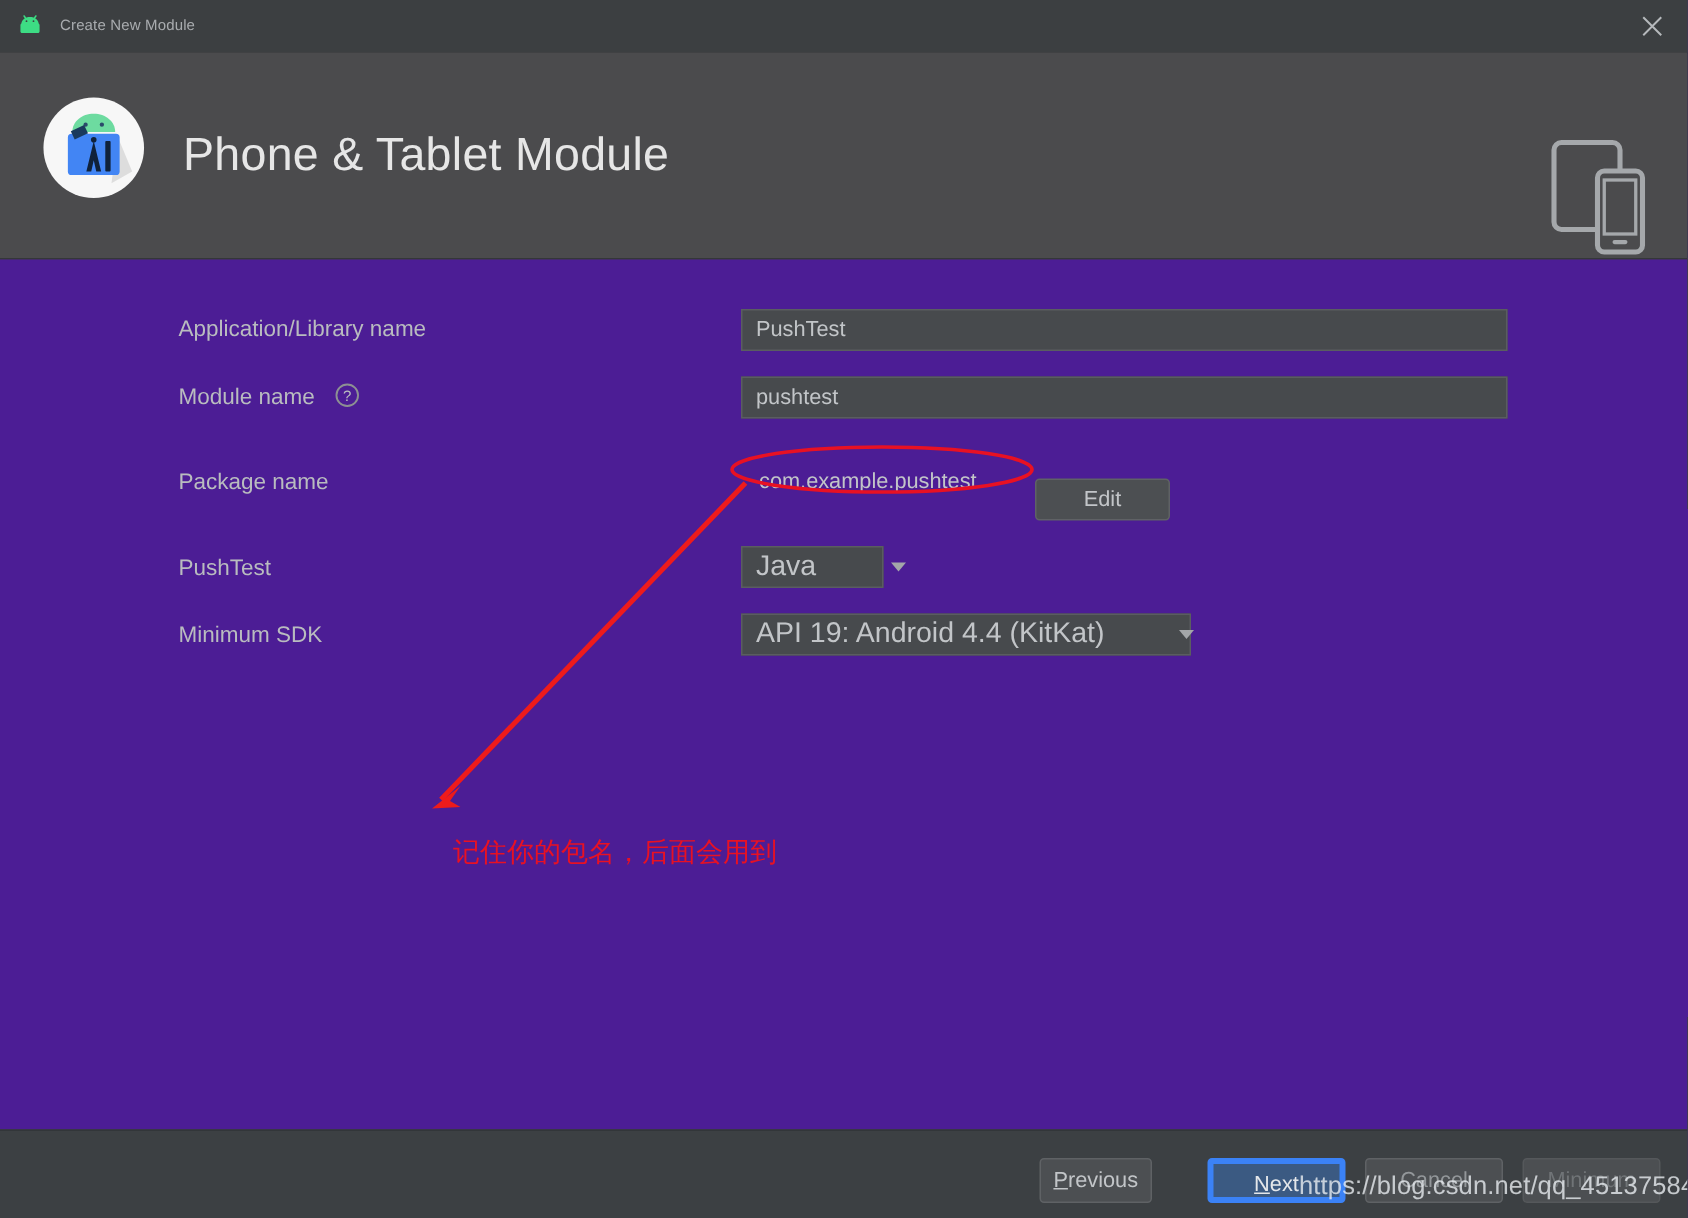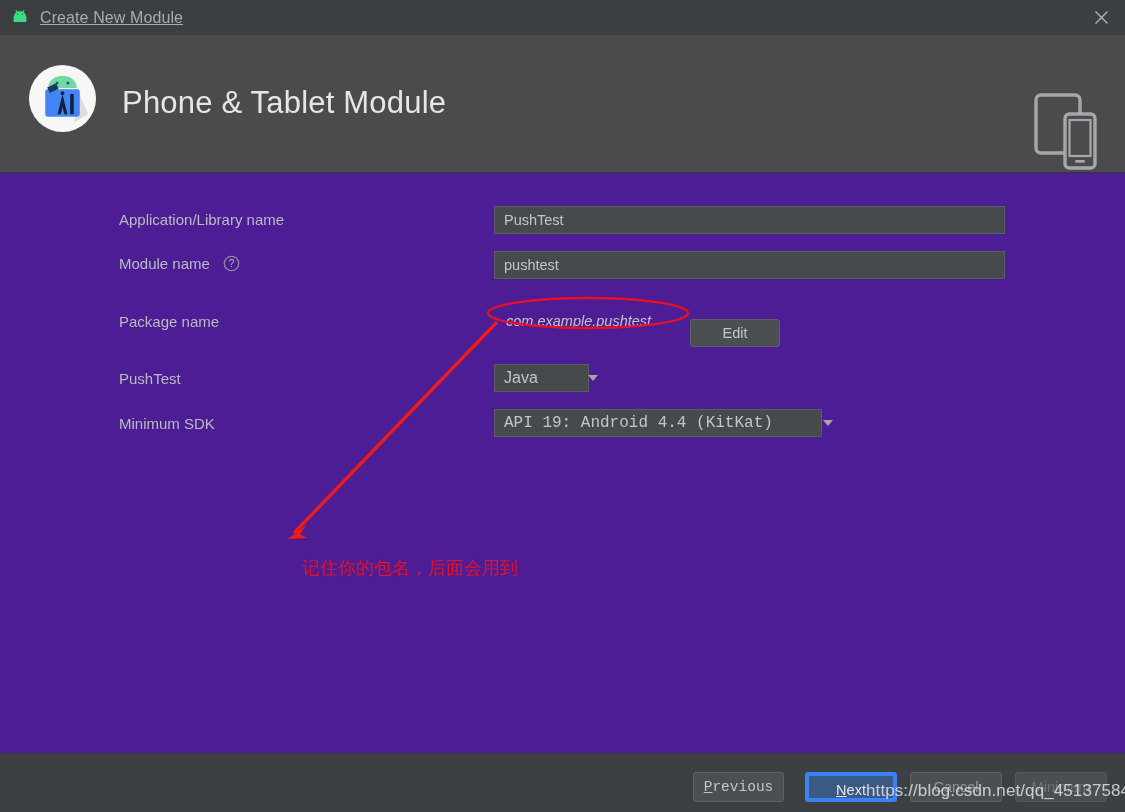--- a/index.html
+++ b/index.html
@@ -32,24 +32,23 @@
   }
   .titlebar-icon {
     width: 20px;
     height: 20px;
     margin-left: 10px;
     margin-right: 10px;
     flex: none;
     display: block;
   }
   .titlebar-title {
-    font-size: 16px;
+    font-size: 10px;
     color: #a9acaf;
     letter-spacing: .1px;
-    text-decoration: underline;
   }
   .titlebar-close {
     position: absolute;
     right: 0; top: 0;
     width: 48px;
     height: 35px;
     display: flex;
     align-items: center;
     justify-content: center;
     color: #b6b9bc;
@@ -121,21 +120,20 @@
     padding: 0 9px;
     height: 28px;
     line-height: 26px;
     outline: none;
   }
   .pkg-value {
     position: absolute;
     font-size: 14.5px;
     color: #c2c5c8;
     white-space: nowrap;
-    font-style: italic;
   }
   .btn {
     box-sizing: border-box;
     background: #4c4f52;
     border: 1px solid #5f6265;
     border-radius: 3px;
     color: #c2c5c8;
     font-family: inherit;
     font-size: 14.5px;
     text-align: center;
@@ -149,21 +147,21 @@
     height: 28px;
     line-height: 26px;
     margin-top: 20px;
   }
   .combo {
     position: absolute;
     box-sizing: border-box;
     background: #474a4d;
     border: 1px solid #5a5d60;
     color: #c2c5c8;
-    font-size: 16px;
+    font-size: 19px;
     height: 28px;
     display: flex;
     align-items: center;
     gap: 44px;
   }
   .combo-text {
     padding-left: 9px;
     white-space: nowrap;
     flex: 1;
   }
@@ -209,21 +207,21 @@
     background: #3c4043;
     border-top: 1px solid #323639;
   }
   .footer-btn {
     position: absolute;
     top: 18px;
     height: 30px;
     line-height: 28px;
     border-radius: 3px;
   }
-  .btn-previous { left: 693px; width: 91px; font-family: Liberation Mono, monospace; }
+  .btn-previous { left: 693px; width: 75px; }
   .btn-next {
     left: 805px; width: 92px;
     background: #3b5a82;
     border: 4px solid #3b82f6;
     color: #e4e7ea;
   }
   .btn-cancel { left: 910px; width: 92px; color: #93979a; }
   .btn-finish {
     left: 1015px; width: 92px;
     color: #707477;
@@ -305,21 +303,21 @@
 
     <div class="form-label" style="left:119px; top:197px;">PushTest</div>
     <div class="combo" style="left:494px; top:191px; width:95px;">
       <span class="combo-text">Java</span>
       <span class="combo-arrow">
           <i class="caret"></i>
         </span>
     </div>
 
     <div class="form-label" style="left:119px; top:242px;">Minimum SDK</div>
-    <div class="combo" style="left:494px; top:236px; width:328px;font-family:Liberation Mono, monospace;">
+    <div class="combo" style="left:494px; top:236px; width:300px;">
       <span class="combo-text">API 19: Android 4.4 (KitKat)</span>
       <span class="combo-arrow">
           <i class="caret"></i>
         </span>
     </div>
   </div>
 
   <div class="annotation-layer">
     <svg width="1125" height="812" style="position:absolute;left:0;top:0;">
       <ellipse cx="588" cy="313" rx="100" ry="15" fill="none" stroke="#e81123" stroke-width="2.4"></ellipse>

